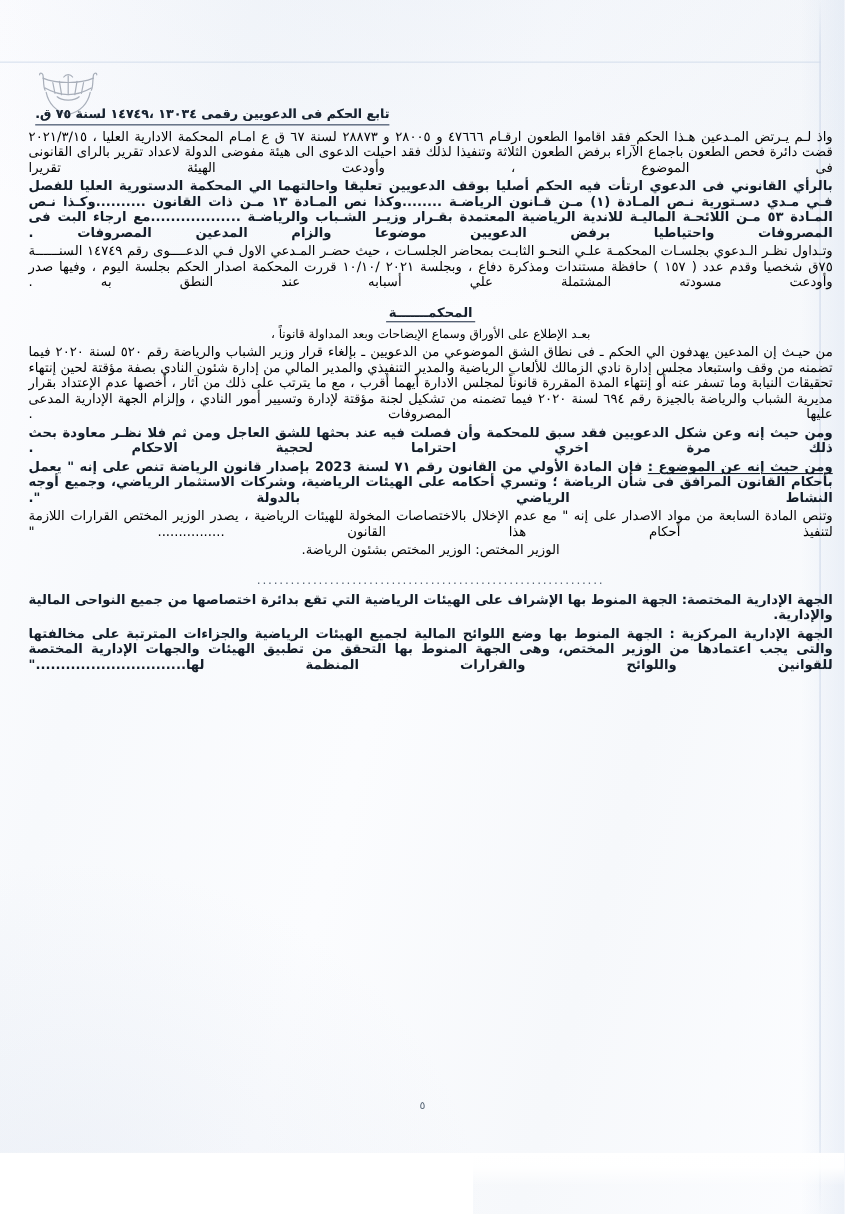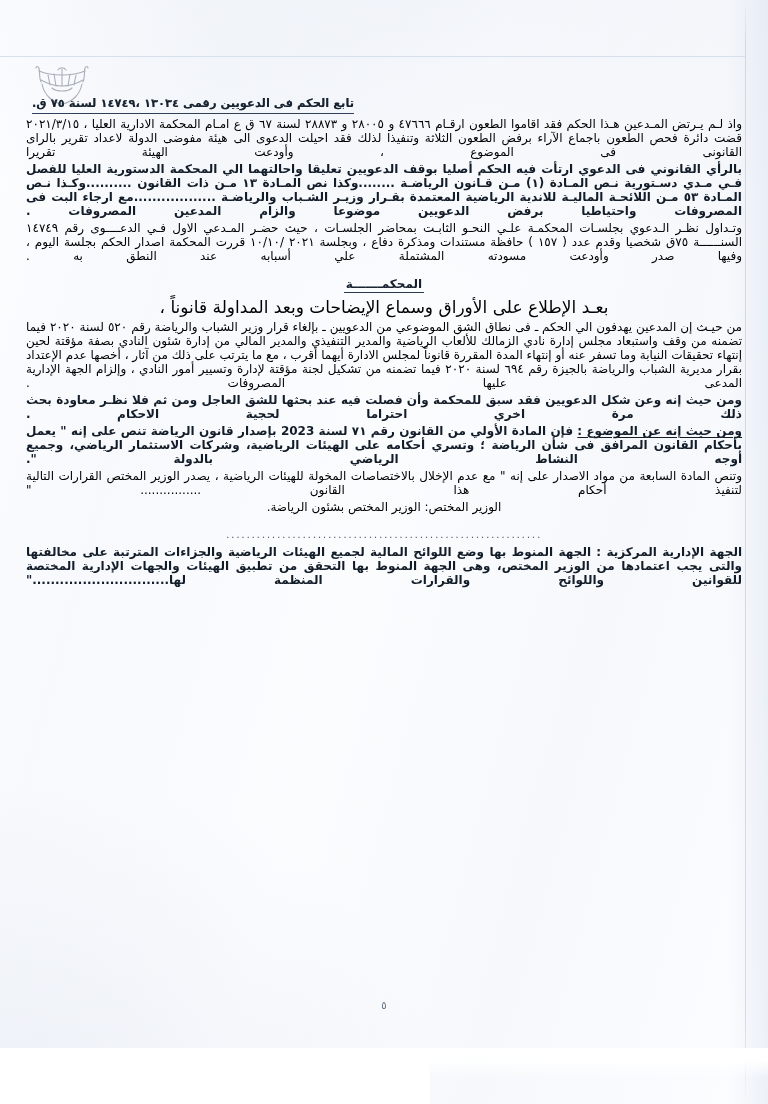--- a/index.html
+++ b/index.html
@@ -53,21 +53,21 @@
     left: 0;
     right: 22px;
     height: 1px;
     background: rgba(208,218,234,0.8);
     z-index: 2;
   }
 
   .content {
     position: relative;
     z-index: 5;
-    padding: 0 26px 0 26px;
+    padding: 0 11px 0 26px;
   }
 
   
   .emblem {
     position: absolute;
     top: 62px;
     left: 30px;
     width: 64px;
     height: 46px;
     opacity: 0.42;
@@ -115,21 +115,21 @@
     font-size: 12px;
     font-weight: 700;
     color: #16202c;
     border-bottom: 1.2px solid #2c3a50;
     padding: 0 2px 1px 2px;
     letter-spacing: 1px;
   }
 
   .centered-line {
     text-align: center;
-    font-size: 17px;
+    font-size: 11px;
     margin-top: 2px;
   }
 
   .dots-sep {
     text-align: center;
     font-size: 11px;
     color: #3a4а5c;
     color: #3a4a5c;
     letter-spacing: 1.6px;
     margin: 14px 0 4px 0;
@@ -242,25 +242,26 @@
 
     <div class="section-title-wrap">
       <span class="section-title">المحكمـــــــة</span>
     </div>
 
     <div class="centered-line">بعـد الإطلاع على الأوراق وسماع الإيضاحات وبعد المداولة قانوناً ،</div>
 
     <p class="para blk">من حيـث إن المدعين يهدفون الي الحكم ـ فى نطاق الشق الموضوعي من الدعويين ـ بإلغاء قرار وزير الشباب والرياضة رقم ٥٢٠ لسنة ٢٠٢٠ فيما تضمنه من وقف واستبعاد مجلس إدارة نادي الزمالك للألعاب الرياضية والمدير التنفيذي والمدير المالي من إدارة شئون النادي بصفة مؤقتة لحين إنتهاء تحقيقات النيابة وما تسفر عنه أو إنتهاء المدة المقررة قانوناً لمجلس الادارة أيهما أقرب ، مع ما يترتب على ذلك من آثار ، أخصها عدم الإعتداد بقرار مديرية الشباب والرياضة بالجيزة رقم ٦٩٤ لسنة ٢٠٢٠ فيما تضمنه من تشكيل لجنة مؤقتة لإدارة وتسيير أمور النادي ، وإلزام الجهة الإدارية المدعى عليها المصروفات .</p>
     <p class="para blk bold">ومن حيث إنه وعن شكل الدعويين فقد سبق للمحكمة وأن فصلت فيه عند بحثها للشق العاجل ومن ثم فلا نظـر معاودة بحث ذلك مرة اخري احتراما لحجية الاحكام .</p>
     <p class="para blk bold"><span class="u">ومن حيث إنه عن الموضوع :</span><span> فإن المادة الأولي من القانون رقم ٧١ لسنة 2023 بإصدار قانون الرياضة تنص على إنه " يعمل بأحكام القانون المرافق فى شأن الرياضة ؛ وتسري أحكامه على الهيئات الرياضية، وشركات الاستثمار الرياضي، وجميع أوجه النشاط الرياضي بالدولة ".</span></p>
-    <p class="para blk">وتنص المادة السابعة من مواد الاصدار على إنه " مع عدم الإخلال بالاختصاصات المخولة للهيئات الرياضية ، يصدر الوزير المختص القرارات التالية لتنفيذ أحكام هذا القانون ................ "</p>
+    <p class="para blk">وتنص المادة السابعة من مواد الاصدار على إنه " مع عدم الإخلال بالاختصاصات المخولة للهيئات الرياضية ، يصدر الوزير المختص القرارات اللازمة لتنفيذ أحكام هذا القانون ................ "</p>
     <p class="para blk last-center">الوزير المختص: الوزير المختص بشئون الرياضة.</p>
 
     <div class="dots-sep">..............................................................</div>
 
+    <p class="para blk bold">الجهة الإدارية المختصة: الجهة المنوط بها الإشراف على الهيئات الرياضية التي تقع بدائرة اختصاصها من جميع النواحى المالية والإدارية.</p>
     <p class="para blk bold">الجهة الإدارية المركزية : الجهة المنوط بها وضع اللوائح المالية لجميع الهيئات الرياضية والجزاءات المترتبة على مخالفتها والتى يجب اعتمادها من الوزير المختص، وهى الجهة المنوط بها التحقق من تطبيق الهيئات والجهات الإدارية المختصة للقوانين واللوائح والقرارات المنظمة لها.............................."</p>
 
   </div>
 
   <div class="page-number">٥</div>
 
   <div class="watermark">
     <div class="wm-white-block"></div>
     <div class="watermark-inner">
       <span class="wm-latin">CamScanner</span>

